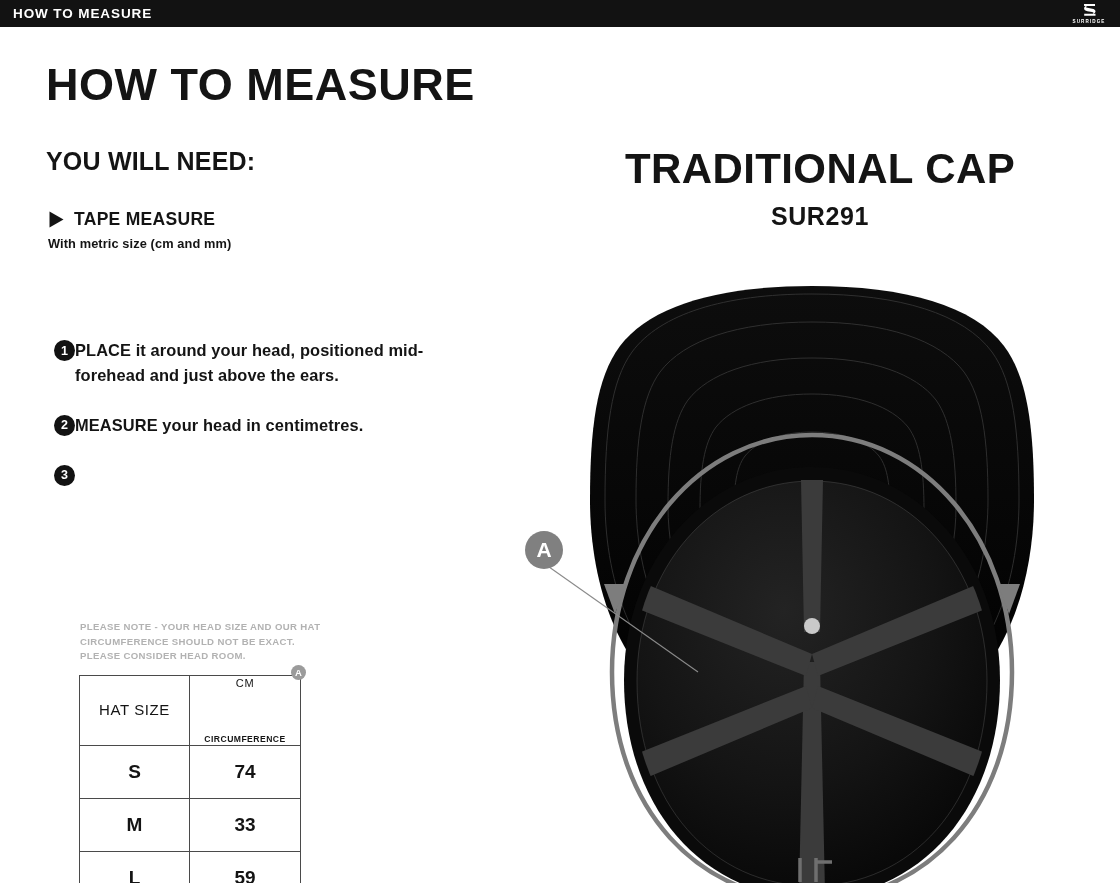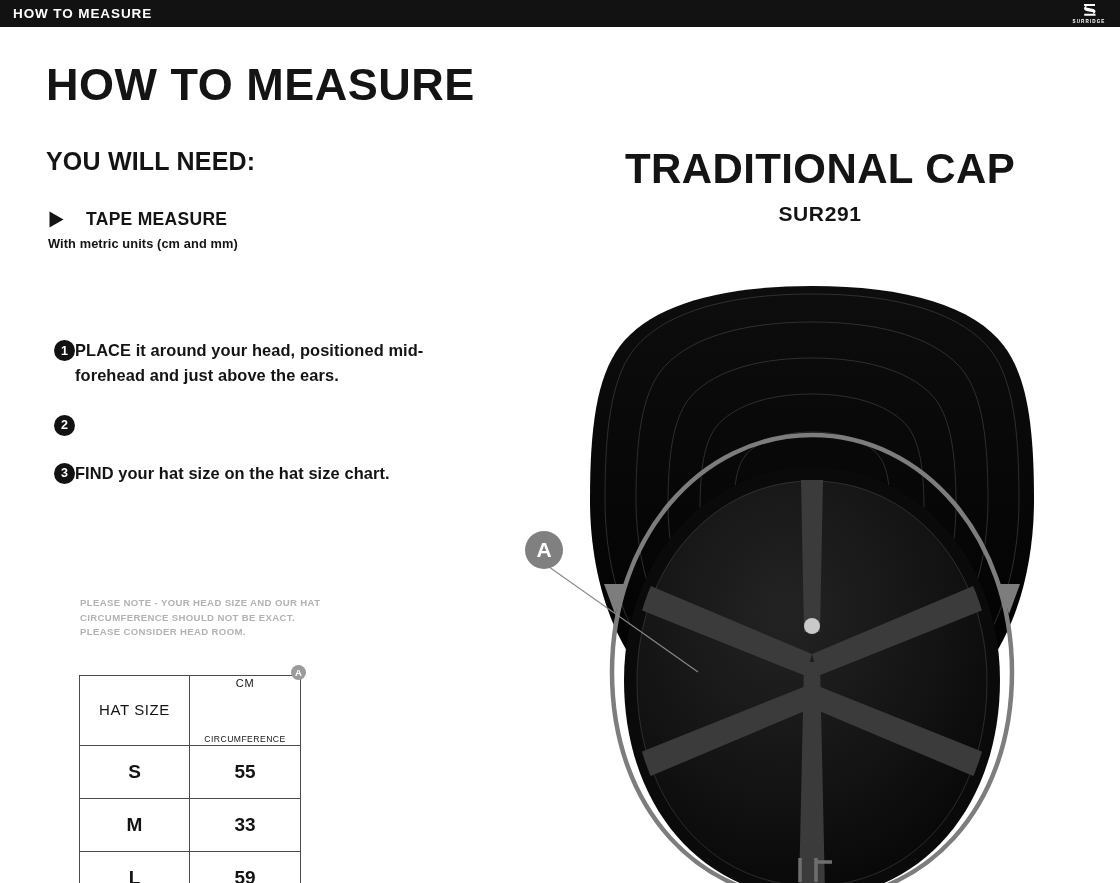--- a/index.html
+++ b/index.html
@@ -78,21 +78,21 @@
     letter-spacing: 0.2px;
     color: #141414;
   }
 
   .tool-row {
     position: absolute;
     left: 48px;
     top: 209px;
     display: flex;
     align-items: center;
-    gap: 21px;
+    gap: 9px;
   }
   .tri-icon {
     display: block;
   }
   .tool-label {
     font-size: 17.5px;
     font-weight: bold;
     letter-spacing: 0.3px;
     color: #141414;
   }
@@ -137,21 +137,21 @@
     font-weight: bold;
     line-height: 1.52;
     margin-left: 0;
     color: #141414;
     letter-spacing: 0.1px;
   }
 
   .note {
     position: absolute;
     left: 80px;
-    top: 596px;
+    top: 620px;
     font-size: 9.6px;
     font-weight: bold;
     line-height: 1.52;
     letter-spacing: 0.35px;
     color: #b2b2b2;
   }
 
   
   .size-table {
     position: absolute;
@@ -194,21 +194,21 @@
   }
   .th-cm-main {
     font-size: 11px;
     font-weight: normal;
     letter-spacing: 0.6px;
     color: #141414;
     line-height: 1.15;
   }
   .th-cm-sub {
     font-size: 8.6px;
-    font-weight: normal;
+    font-weight: bold;
     letter-spacing: 0.45px;
     color: #141414;
     line-height: 1.2;
     margin-top: 44px;
   }
   .th-badge {
     position: absolute;
     right: -7px;
     top: -12px;
     width: 15px;
@@ -235,21 +235,21 @@
     letter-spacing: 0.4px;
     line-height: 1;
     color: #141414;
   }
   .product-code {
     position: absolute;
     left: 520px;
     top: 202px;
     width: 600px;
     text-align: center;
-    font-size: 21px;
+    font-size: 25px;
     font-weight: bold;
     letter-spacing: 0.6px;
     color: #141414;
   }
 
   .cap-figure {
     position: absolute;
     left: 500px;
     top: 262px;
     width: 620px;
@@ -288,33 +288,33 @@
 
 <div class="page-title">HOW TO MEASURE</div>
 <div class="need-title">YOU WILL NEED:</div>
 
 <div class="tool-row">
   <svg class="tri-icon" width="17" height="19" viewBox="0 0 17 19">
     <path fill="#141414" d="M1.5 1.5 L15.5 9.5 L1.5 17.5 Z"></path>
   </svg>
   <span class="tool-label">TAPE MEASURE</span>
 </div>
-<div class="tool-sub">With metric units (cm and mm)</div>
+<div class="tool-sub">With metric size (cm and mm)</div>
 
 <div class="steps">
   <div class="step">
     <div class="step-num">1</div>
     <div class="step-text">PLACE it around your head, positioned mid-forehead and just above the ears.</div>
   </div>
   <div class="step">
     <div class="step-num">2</div>
+    <div class="step-text">MEASURE your head in centimetres.</div>
   </div>
   <div class="step">
     <div class="step-num">3</div>
-    <div class="step-text">FIND your hat size on the hat size chart.</div>
   </div>
 </div>
 
 <div class="note">
   <div>PLEASE NOTE - YOUR HEAD SIZE AND OUR HAT</div>
   <div>CIRCUMFERENCE SHOULD NOT BE EXACT.</div>
   <div>PLEASE CONSIDER HEAD ROOM.</div>
 </div>
 
 <table class="size-table">
@@ -332,21 +332,21 @@
           <span class="th-cm-main">CM</span>
           <span class="th-cm-sub">CIRCUMFERENCE</span>
           <span class="th-badge">A</span>
         </div>
       </th>
     </tr>
   </thead>
   <tbody>
     <tr>
       <td>S</td>
-      <td>55</td>
+      <td>74</td>
     </tr>
     <tr>
       <td>M</td>
       <td>33</td>
     </tr>
     <tr>
       <td>L</td>
       <td>59</td>
     </tr>
   </tbody>

